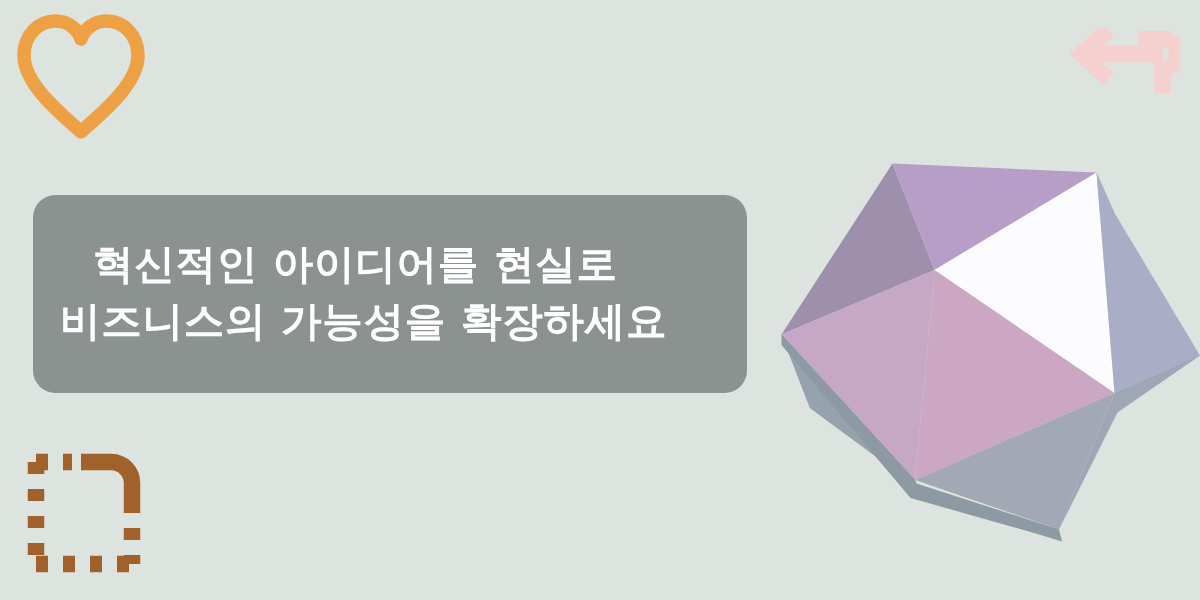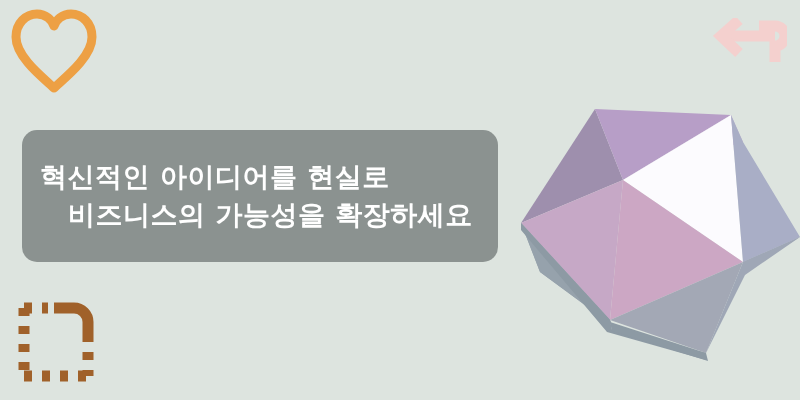--- a/index.html
+++ b/index.html
@@ -56,22 +56,22 @@
   }
   .headline-line {
     color: #ffffff;
     font-size: 27px;
     font-weight: bold;
     letter-spacing: 0.5px;
     line-height: 1.42;
     white-space: nowrap;
     text-align: center;
   }
-  #headline-line-1 { align-self: flex-start; }
-  #headline-line-2 { align-self: flex-start; margin-left: 28px; }
+  #headline-line-1 { align-self: flex-start; margin-left: 22px; }
+  #headline-line-2 { align-self: flex-start; }
 </style>
 </head>
 <body>
 
 <div id="banner">
 
   <div class="deco" id="heart-icon-wrap">
     <svg width="96" height="90" viewBox="0 0 96 90">
       <path d="M48 82 C 40 74, 10 52, 10 31 C 10 17, 20 8, 31 8 C 40 8, 46 14, 48 20 C 50 14, 56 8, 65 8 C 76 8, 86 17, 86 31 C 86 52, 56 74, 48 82 Z" fill="none" stroke="#eda044" stroke-width="9" stroke-linejoin="round" stroke-linecap="round"></path>
     </svg>

